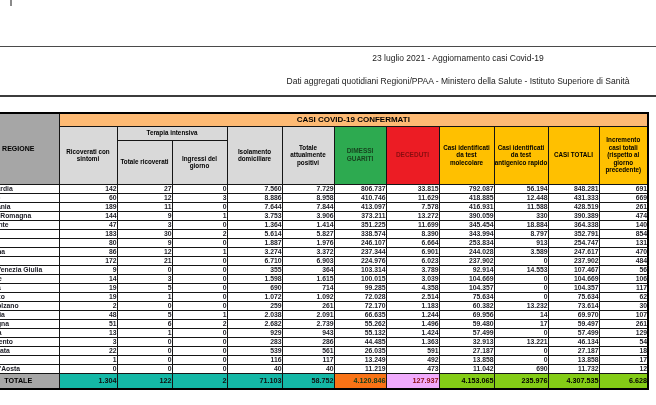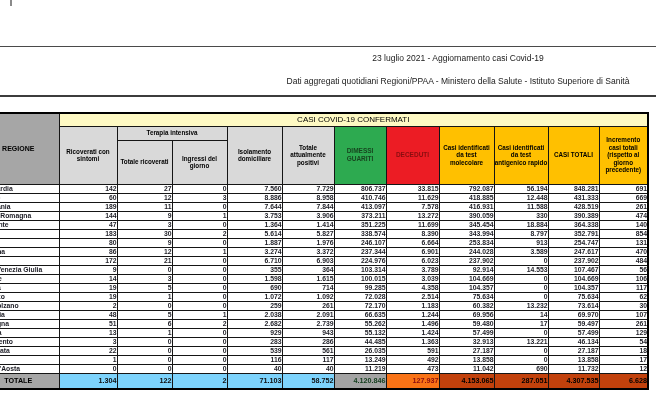--- a/index.html
+++ b/index.html
@@ -16,39 +16,39 @@
 
   table.covid{
     position:absolute;left:-24px;top:112px;
     border-collapse:collapse;table-layout:fixed;width:671px;
     border:2px solid #000;
   }
   table.covid th, table.covid td{
     border:1px solid #151515;padding:0;overflow:hidden;vertical-align:middle;
   }
   tr.banner-row{height:13px;}
-  .banner-cell{background:#fef9c3;font-size:8px;font-weight:400;text-align:center;color:#000;}
+  .banner-cell{background:#fdba74;font-size:8px;font-weight:700;text-align:center;color:#000;}
   .regione-hdr{background:#a6a6a6;font-size:7px;font-weight:700;text-align:center;color:#000;}
   tr.head-row{height:14px;}
   tr.subhead-row{height:44px;}
   .hdr{background:#d9d9d9;font-size:6.3px;font-weight:700;text-align:center;color:#000;line-height:7.5px;padding:1px;}
   .hdr-green{background:#2daa50;color:#17461f;font-size:6.5px;font-weight:700;text-align:center;line-height:8px;}
   .hdr-red{background:#ec1c24;color:#8a0d10;font-size:6.5px;font-weight:700;text-align:center;line-height:8px;}
   .hdr-yellow{background:#ffc000;color:#000;font-size:6.3px;font-weight:700;text-align:center;line-height:7.5px;padding:1px;}
   tr.data{height:9px;}
   tr.data td{font-size:6.8px;font-weight:700;color:#1c1c24;line-height:8px;background:#fff;}
   td.num{text-align:right;padding-right:3px;}
   td.regname{text-align:left;padding-left:2px;white-space:nowrap;color:#000;}
   tr.totale{height:16px;}
   tr.totale td{font-size:7.2px;font-weight:700;line-height:9px;}
   .tot-label{background:#a6a6a6;color:#000;text-align:center;}
-  .tot-gray{background:#7dd3fc;color:#101010;}
-  .tot-green{background:#a3a3a3;color:#123d1c;}
-  .tot-red{background:#f97316;color:#8a0d10;}
-  .tot-yellow{background:#c2410c;color:#000;}
+  .tot-gray{background:#14b8a6;color:#101010;}
+  .tot-green{background:#f97316;color:#123d1c;}
+  .tot-red{background:#f0abfc;color:#8a0d10;}
+  .tot-yellow{background:#84cc16;color:#000;}
 </style>
 </head>
 <body>
 
 <div class="artifact"></div>
 <div class="rule" id="rule1"></div>
 
 <div class="titleblock">
   <div class="title-line">23 luglio 2021 - Aggiornamento casi Covid-19</div>
   <div class="title-line">Dati aggregati quotidiani Regioni/PPAA - Ministero della Salute - Istituto Superiore di Sanità</div>
@@ -389,18 +389,18 @@
       <tr class="totale">
       <td class="tot-label">TOTALE</td>
       <td class="num tot-gray">1.304</td>
       <td class="num tot-gray">122</td>
       <td class="num tot-gray">2</td>
       <td class="num tot-gray">71.103</td>
       <td class="num tot-gray">58.752</td>
       <td class="num tot-green">4.120.846</td>
       <td class="num tot-red">127.937</td>
       <td class="num tot-yellow">4.153.065</td>
-      <td class="num tot-yellow">287.051</td>
+      <td class="num tot-yellow">235.976</td>
       <td class="num tot-yellow">4.307.535</td>
       <td class="num tot-yellow">6.628</td>
     </tr>
   </tbody>
 </table>
 
 </body></html>

